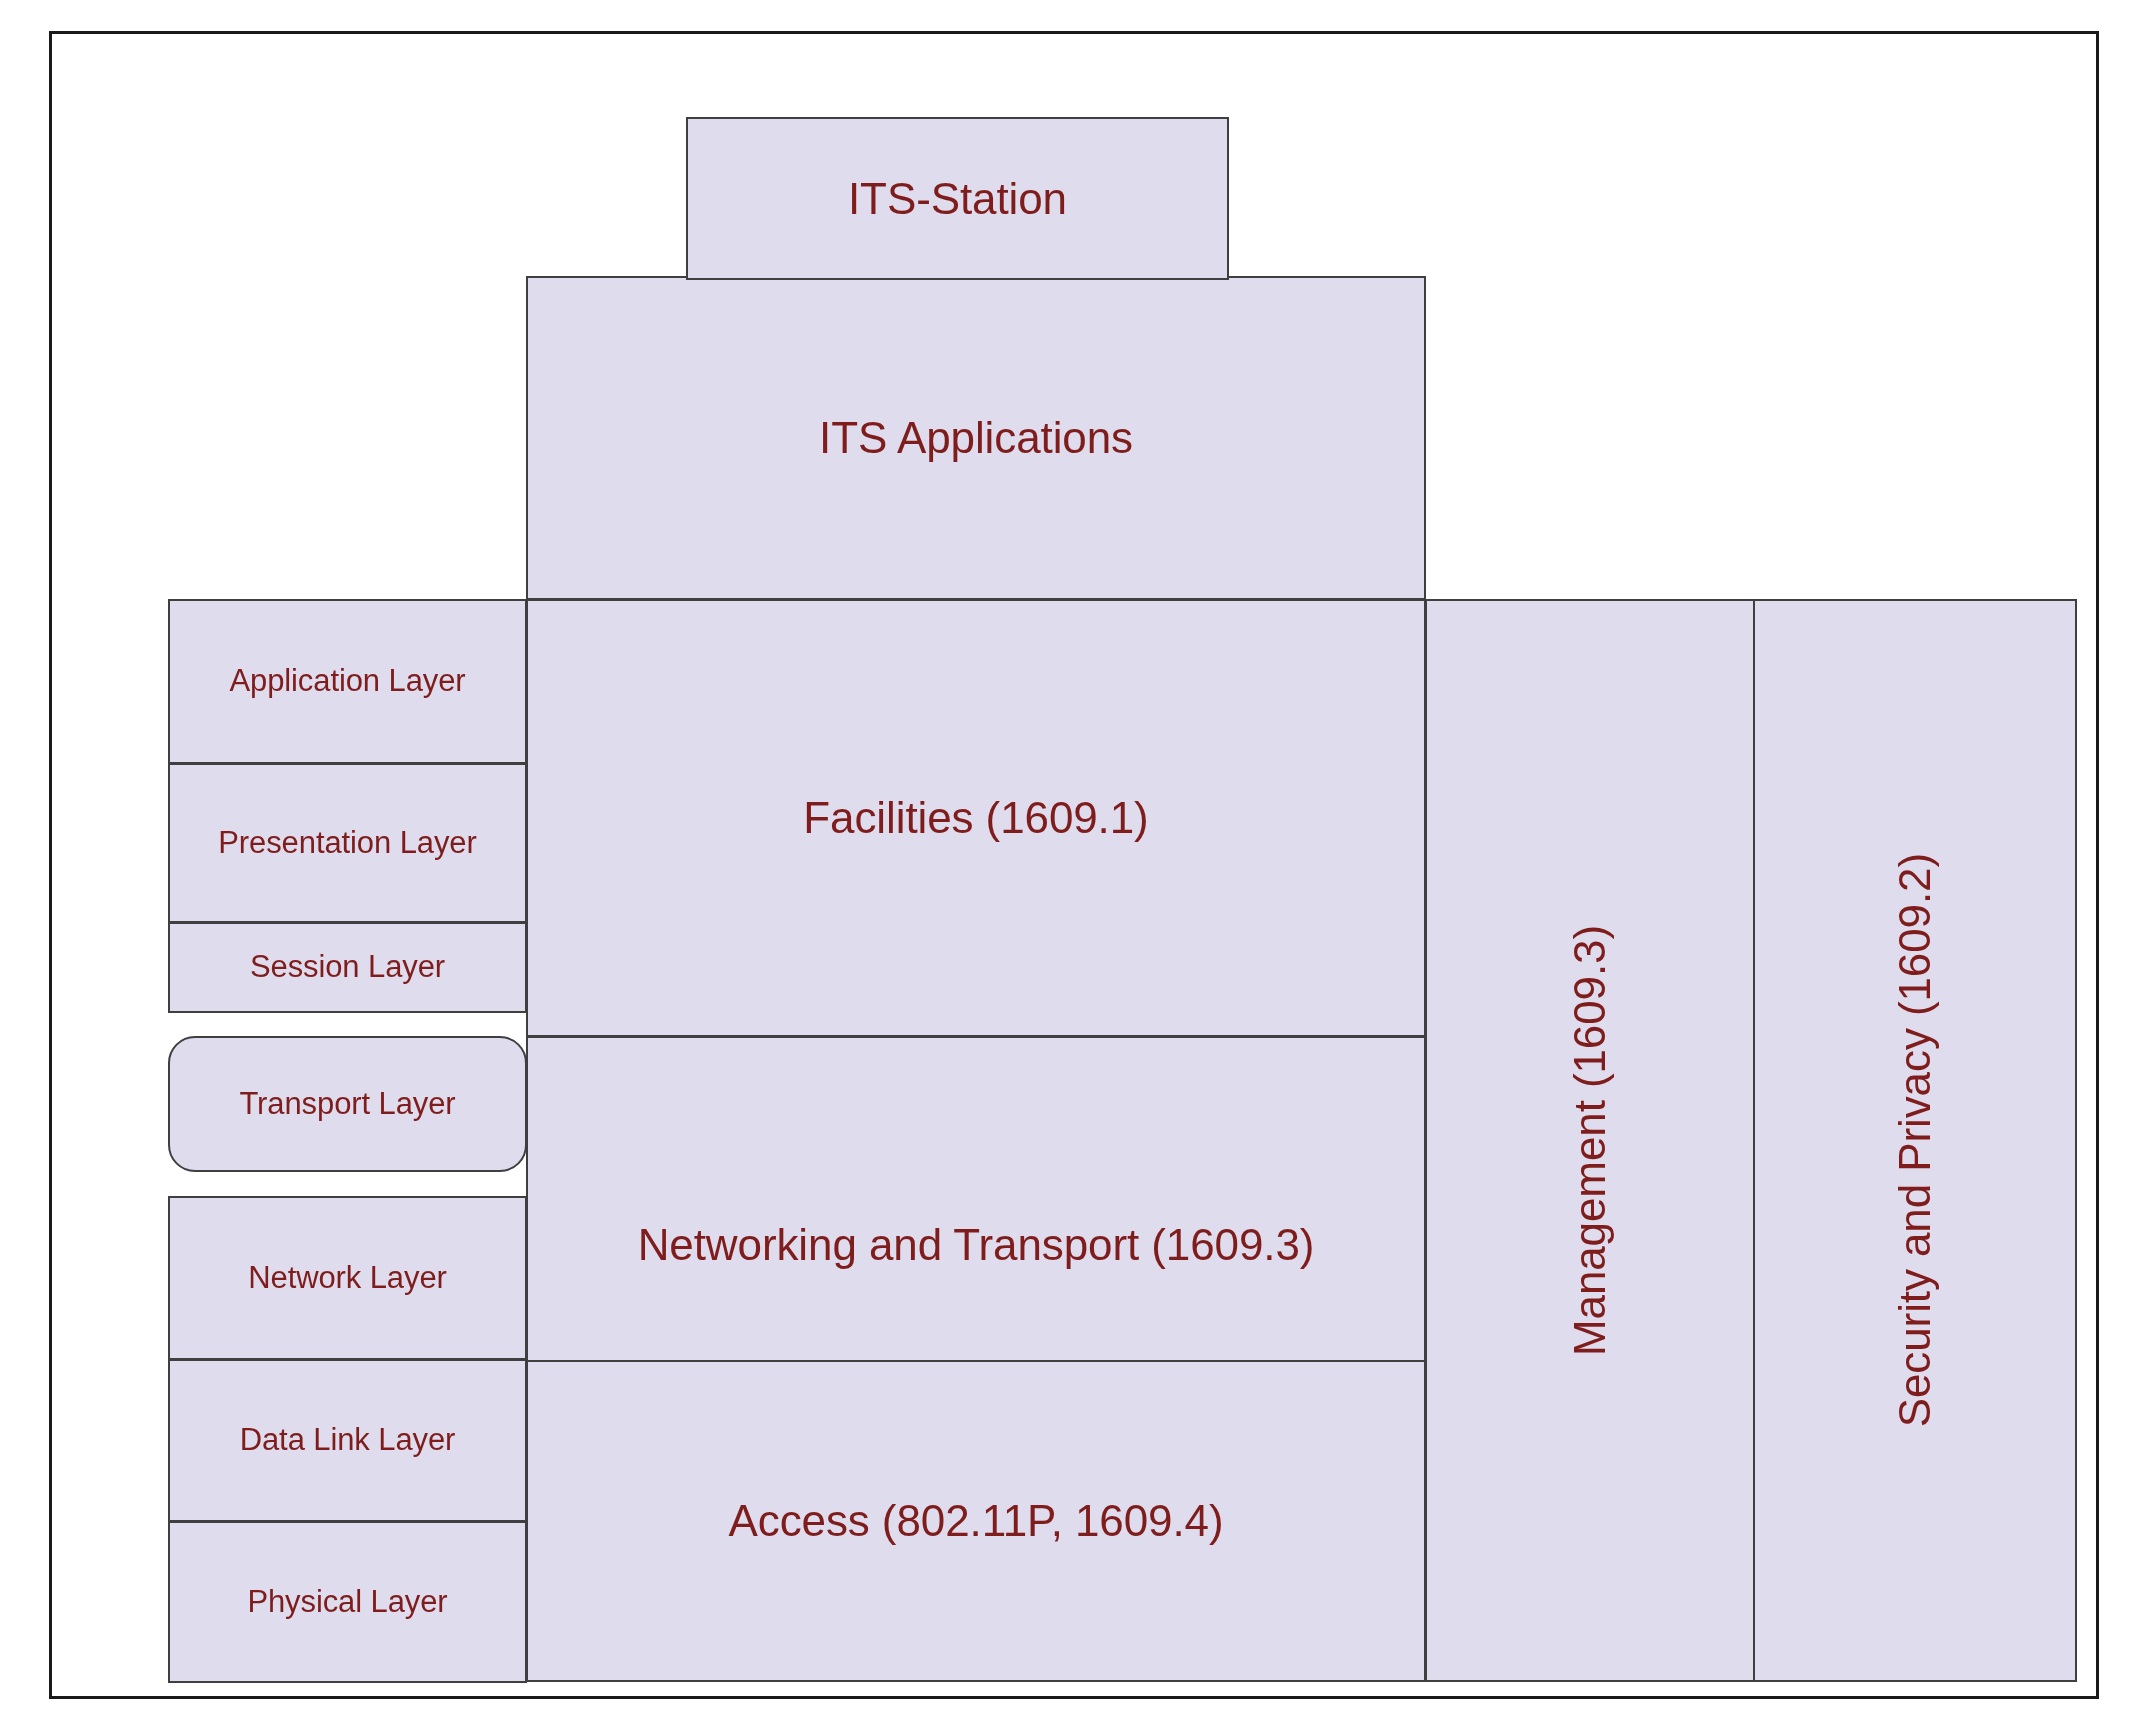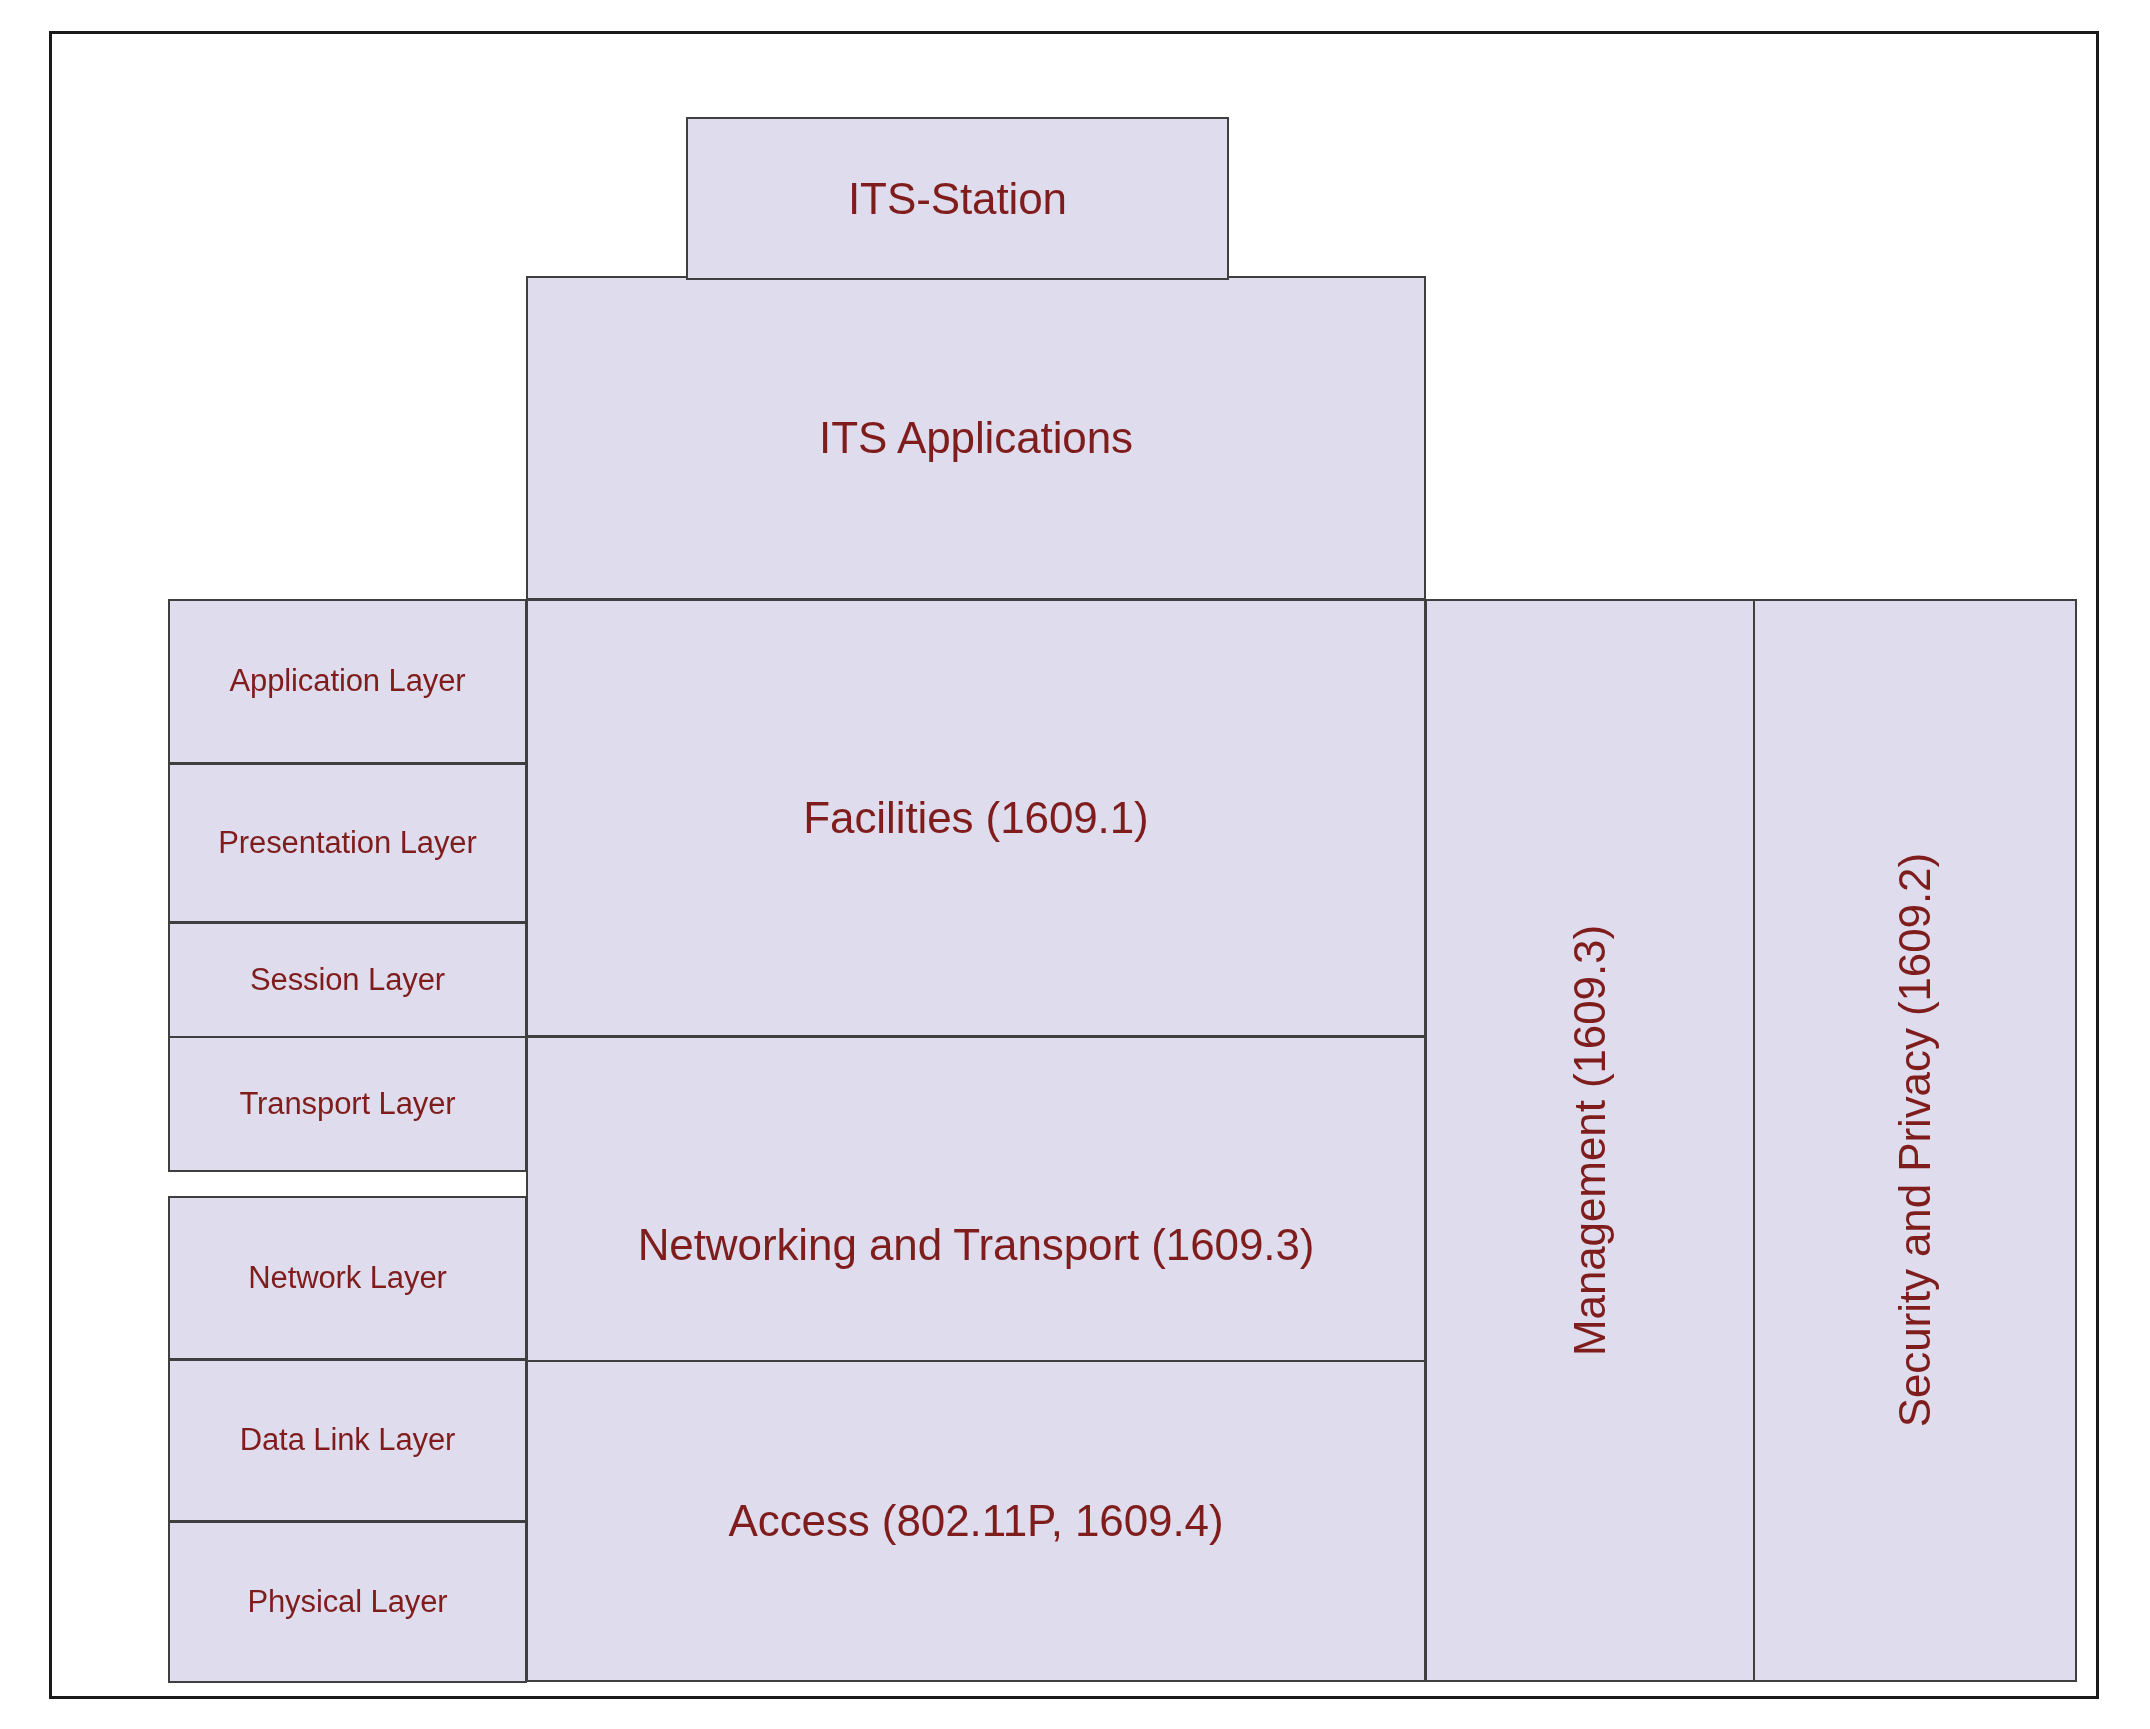--- a/index.html
+++ b/index.html
@@ -66,22 +66,22 @@
   }
   
   .osi {
     left: 116px;
     width: 359px;
     font-size: 31px;
     z-index: 4;
   }
   #osi-application    { top: 565px;  height: 165px; }
   #osi-presentation   { top: 729px; height: 160px; }
-  #osi-session        { top: 888px; height: 116px; }
-  #osi-transport      { top: 1002px; height: 136px; }
+  #osi-session        { top: 888px; height: 91px; }
+  #osi-transport      { top: 1002px; height: 136px; border-radius: 27px; }
   #osi-network        { top: 1162px; height: 164px; }
   #osi-datalink       { top: 1325px; height: 163px; }
   #osi-physical       { top: 1487px; height: 162px; }
   
   .mid {
     left: 474px;
     width: 900px;
     font-size: 44px;
     z-index: 4;
   }

